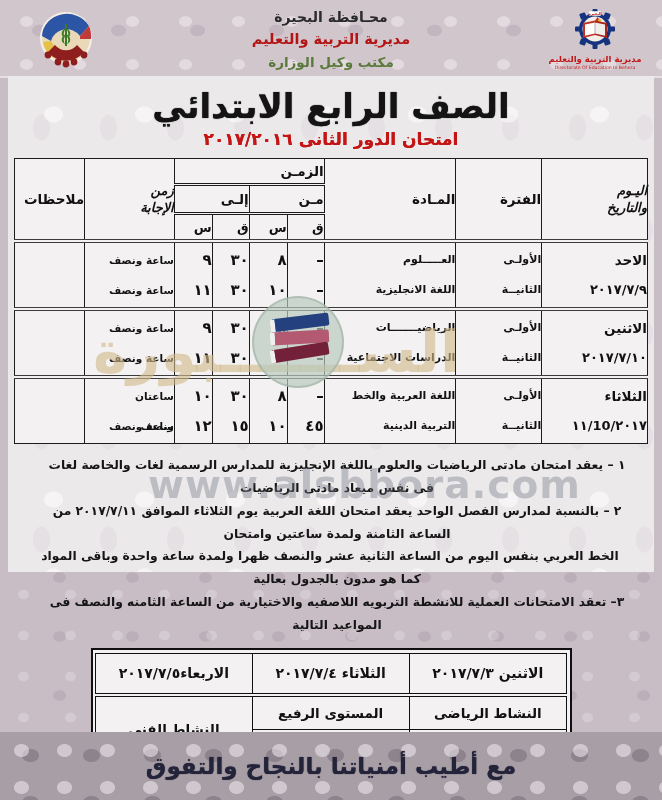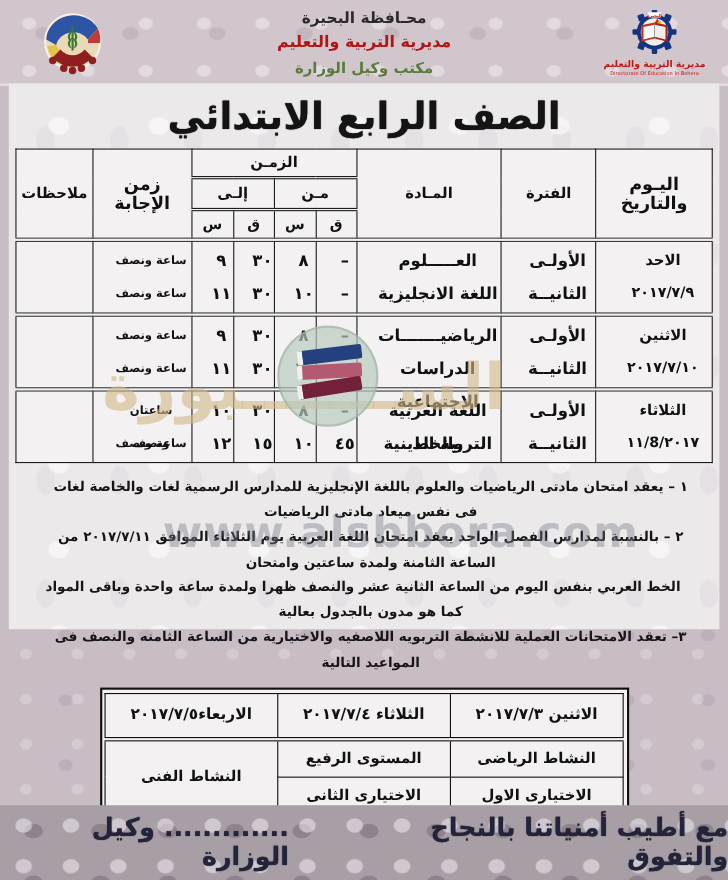--- a/index.html
+++ b/index.html
@@ -33,31 +33,31 @@
       radial-gradient(rgba(185,172,184,.14) 8px, transparent 9px);
     background-size:91px 77px,67px 103px;
     direction:rtl;}
   .title{margin-top:10px;text-align:center;font-size:34px;font-weight:bold;color:#141414;
     letter-spacing:-1px;text-shadow:0 0 1px #141414;}
   .subtitle{margin-top:3px;text-align:center;font-size:17px;font-weight:bold;color:#c41414;
     text-shadow:0 0 .5px #c41414;}
   
   table{border-collapse:collapse;background:#f3f1f2;}
   .exam{width:634px;margin:9px auto 0;}
-  .exam th,.exam td{border:1.6px solid #1c1c1c;text-align:center;vertical-align:middle;
+  .exam th,.exam td{border:1.6px solid #1c1c1c;text-align:right;vertical-align:middle;
     color:#111;font-weight:bold;padding:0;}
   .exam thead th{font-size:13.5px;}
   .exam thead tr:nth-child(1) th{height:24px;}
   .exam thead tr:nth-child(2) th{height:26px;}
   .exam thead tr:nth-child(3) th{height:24px;font-size:13px;}
   .exam thead th.dbl{border-bottom:3px double #1c1c1c;}
-  .exam .two-line{line-height:17px;font-size:16px;}
+  .exam .two-line{line-height:17px;font-size:13px;font-style:italic;}
   .exam tbody tr{border-top:4px double #3c3c3c;}
   .exam tbody td{height:64px;padding-left:16px;}
-  .exam .l1,.exam .l2{height:30px;line-height:30px;font-size:15px;}
+  .exam .l1,.exam .l2{height:30px;line-height:30px;font-size:11px;}
   .exam td.num .l1,.exam td.num .l2{font-size:15px;}
   .exam td.ans .l1,.exam td.ans .l2{font-size:10.5px;}
   .exam td.daycell .l1{font-size:13.5px;}
   .exam td.daycell .l2{font-size:13px;}
   
   .notes{margin:10px 18px 0 30px;color:#151515;}
   .note{font-size:12.3px;font-weight:bold;line-height:22.5px;text-align:center;margin-bottom:1px;}
   .note .cont{padding-right:14px;}
   
   .act-wrap{width:472px;margin:12px auto 0;border:2px solid #101010;padding:2.5px;background:#f3f1f2;}
@@ -145,20 +145,21 @@
         <path d="M52 16.5 L42 14.5 L42 25.5 L52 27.8 Z" fill="#efeeea"></path>
         <line x1="42" y1="14.5" x2="42" y2="25.5" stroke="#999" stroke-width=".8"></line>
       </svg>
       <div class="cap-ar">مديرية التربية والتعليم</div>
       <div class="cap-en">Directorate Of Education In Behera</div>
     </div>
   </div>
 
   <div class="doc">
     <div class="title">الصف الرابع الابتدائي</div>
+    <div class="subtitle">امتحان الدور الثانى ٢٠١٧/٢٠١٦</div>
 
     <table class="exam">
       <colgroup>
         <col style="width:106px">
           <col style="width:86px">
           <col style="width:132px">
         <col style="width:37px">
           <col style="width:38px">
           <col style="width:37px">
           <col style="width:38px">
@@ -262,21 +263,21 @@
               <div class="l2">ساعة ونصف</div>
             </td>
           <td>
               <div class="l1"></div>
               <div class="l2"></div>
             </td>
         </tr>
         <tr>
           <td class="daycell">
               <div class="l1">الثلاثاء</div>
-              <div class="l2">٢٠١٧/8/١١</div>
+              <div class="l2">٢٠١٧/10/١١</div>
             </td>
           <td>
               <div class="l1">الأولـى</div>
               <div class="l2">الثانيــة</div>
             </td>
           <td>
               <div class="l1">اللغة العربية والخط</div>
               <div class="l2">التربية الدينية</div>
             </td>
           <td class="num">
@@ -338,21 +339,20 @@
           <td>الاختيارى الثانى</td>
         </tr>
       </tbody>
         </table>
     </div>
 
   </div>
 
   <div class="bottom-band">
     <span class="wishes">مع أطيب أمنياتنا بالنجاح والتفوق</span>
-    <span class="sig">............. وكيل الوزارة</span>
   </div>
 
   <div class="wm wm-word">الســـــــبورة</div>
   <div class="wm wm-badge">
     <div class="bk bk1"></div>
     <div class="bk bk2"></div>
     <div class="bk bk3"></div>
   </div>
   <div class="wm wm-site">www.alsbbora.com</div>
 

